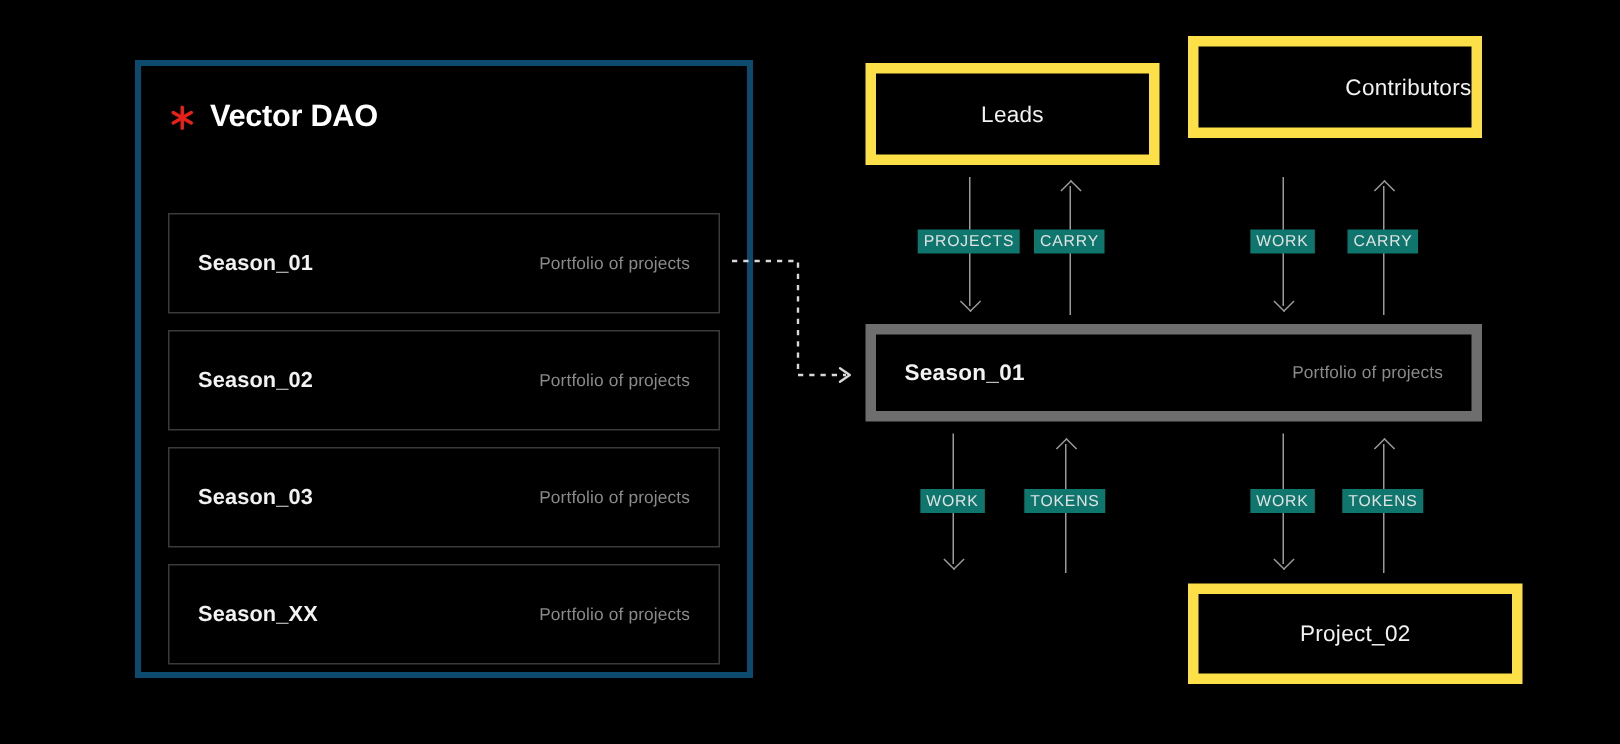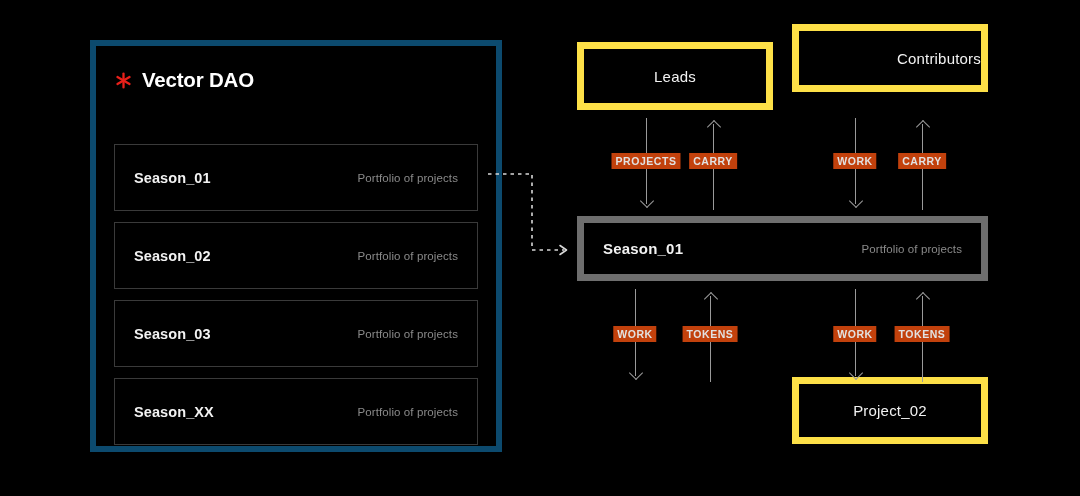--- a/index.html
+++ b/index.html
@@ -19,21 +19,21 @@
     overflow: hidden;
   }
 
   
   .panel {
     position: absolute;
     left: 90px;
     top: 40px;
     width: 412px;
     height: 412px;
-    border: 6px solid #0c4a6e;
+    border: 4px solid #0c4a6e;
     box-sizing: border-box;
   }
   .brand {
     position: absolute;
     left: 18px;
     top: 24px;
     display: flex;
     align-items: center;
     gap: 9px;
   }
@@ -125,25 +125,24 @@
     border-bottom: 1px solid #9a9a9a;
   }
   .arrow-head.down { transform: rotate(-45deg); }
   .arrow-head.up   { transform: rotate(135deg); }
 
   .edge-label {
     position: absolute;
     color: #e2e2e2;
     font-size: 10.5px;
     letter-spacing: 0.55px;
-    background: #c2410c;
+    background: #0f766e;
     padding: 2px 4px;
     white-space: nowrap;
     transform: translate(-50%, -50%);
-    font-weight: bold;
   }
 
   
   .dashed-link {
     position: absolute;
     left: 486px;
     top: 166px;
     width: 96px;
     height: 96px;
     overflow: visible;
@@ -206,21 +205,21 @@
   <div class="node" style="left:792px; top:24px; width:196px; height:68px;justify-content:flex-end;">
     <span class="node-label">Contributors</span>
   </div>
 
   <div class="node wide" style="left:577px; top:216px; width:411px; height:65px;">
     <span class="node-label">Season_01</span>
     <span class="node-sub">Portfolio of projects</span>
   </div>
 
 
-  <div class="node" style="left:792px; top:377px; width:196px; height:67px;">
+  <div class="node" style="left:792px; top:389px; width:223px; height:67px;">
     <span class="node-label">Project_02</span>
   </div>
 
   <div class="arrow" style="left:646px; top:118px; height:86px;"></div>
   <div class="arrow-head down" style="left:641.5px; top:196px;"></div>
   <div class="edge-label" style="left:646px; top:161px;">PROJECTS</div>
 
   <div class="arrow" style="left:713px; top:124px; height:86px;"></div>
   <div class="arrow-head up" style="left:708.5px; top:122px;"></div>
   <div class="edge-label" style="left:713px; top:161px;">CARRY</div>

